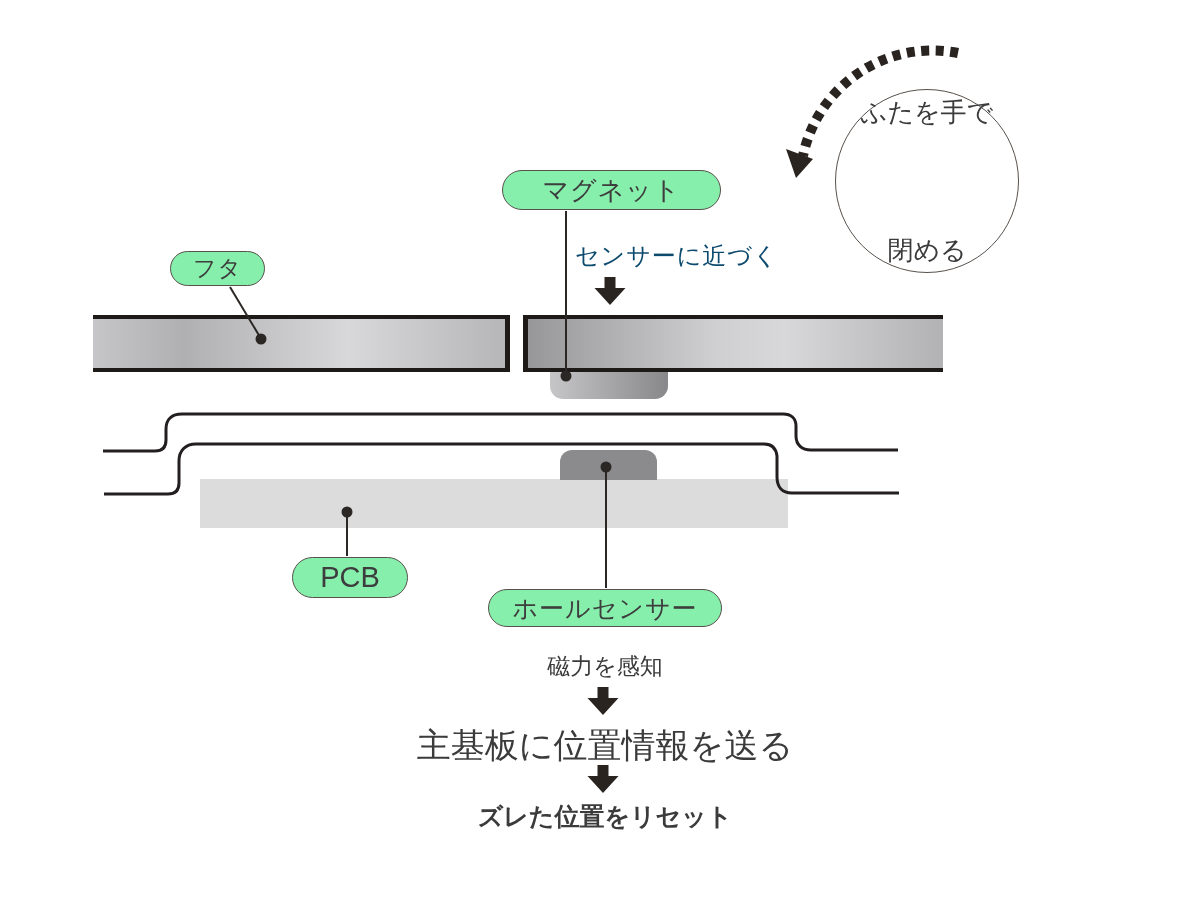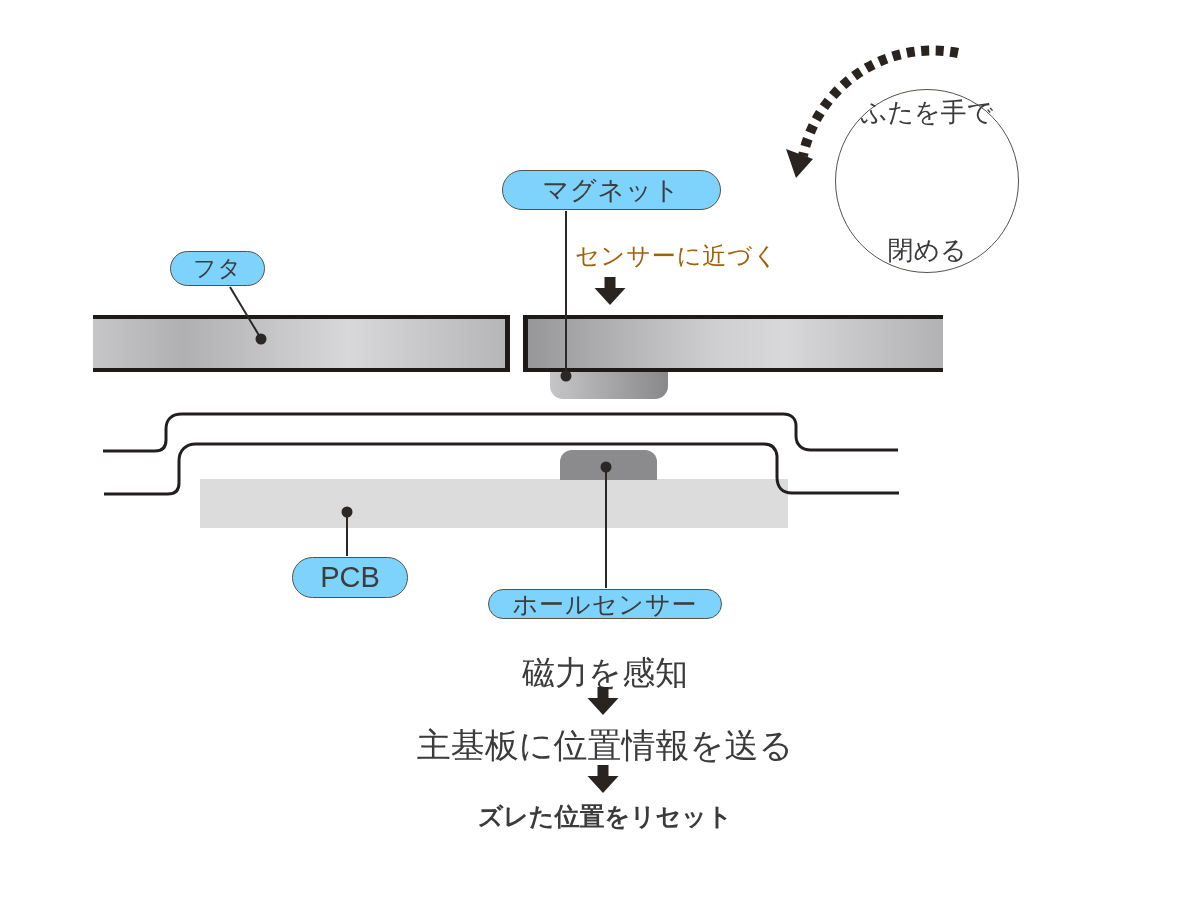--- a/index.html
+++ b/index.html
@@ -13,36 +13,36 @@
        background:linear-gradient(90deg,#c6c6c8 0%,#b0b0b2 22%,#d8d8da 62%,#b6b6b8 100%);}
   .lid-right{left:523px;width:420px;border-left:5px solid #1e1a18;
        background:linear-gradient(90deg,#97979a 0%,#cfcfd1 45%,#d8d8da 62%,#b2b2b4 100%);}
   .magnet{left:550px;top:372px;width:118px;height:27px;
        border-radius:0 0 13px 13px;
        background:linear-gradient(90deg,#c6c6c8 0%,#aaaaac 45%,#88888a 100%);}
   .sensor{left:560px;top:450px;width:97px;height:30px;
        border-radius:12px 12px 0 0;background:#8b8b8d;}
   .pcb{left:200px;top:479px;width:588px;height:49px;background:#dcdcdd;}
   
-  .pill{box-sizing:border-box;background:#7dd3fc;border:1.6px solid #57514c;
+  .pill{box-sizing:border-box;background:#86efac;border:1.6px solid #57514c;
         border-radius:999px;display:flex;align-items:center;justify-content:center;
         color:#3d3d3d;letter-spacing:1px;}
   .pill-lid{left:170px;top:251px;width:95px;height:35px;font-size:23px;}
   .pill-magnet{left:502px;top:170px;width:219px;height:40px;font-size:26px;}
   .pill-pcb{left:292px;top:557px;width:116px;height:41px;font-size:29px;letter-spacing:0;}
-  .pill-hall{left:488px;top:589px;width:234px;height:30px;font-size:25px;}
+  .pill-hall{left:488px;top:589px;width:234px;height:38px;font-size:25px;}
   
   .hand-circle{left:835px;top:89px;width:182px;height:182px;border-radius:50%;
         border:1.6px solid #57514c;display:flex;flex-direction:column;
         align-items:center;justify-content:space-between;font-size:26px;color:#3b3b3b;}
   .hand-circle span{line-height:44px;}
   
-  .approach-text{left:575px;top:240px;font-size:24px;color:#a16207;letter-spacing:1px;}
+  .approach-text{left:575px;top:240px;font-size:24px;color:#0c4a6e;letter-spacing:1px;}
   .flow-step{left:405px;width:400px;text-align:center;color:#3b3b3b;}
-  .flow-1{top:651px;font-size:33px;}
+  .flow-1{top:651px;font-size:23px;}
   .flow-2{top:723px;font-size:34px;}
   .flow-3{top:800px;font-size:25px;font-weight:bold;}
   svg.overlay{position:absolute;left:0;top:0;pointer-events:none;}
 </style>
 </head>
 <body>
 
 <div class="abs lid lid-left"></div>
 <div class="abs lid lid-right"></div>
 <div class="abs magnet"></div>

